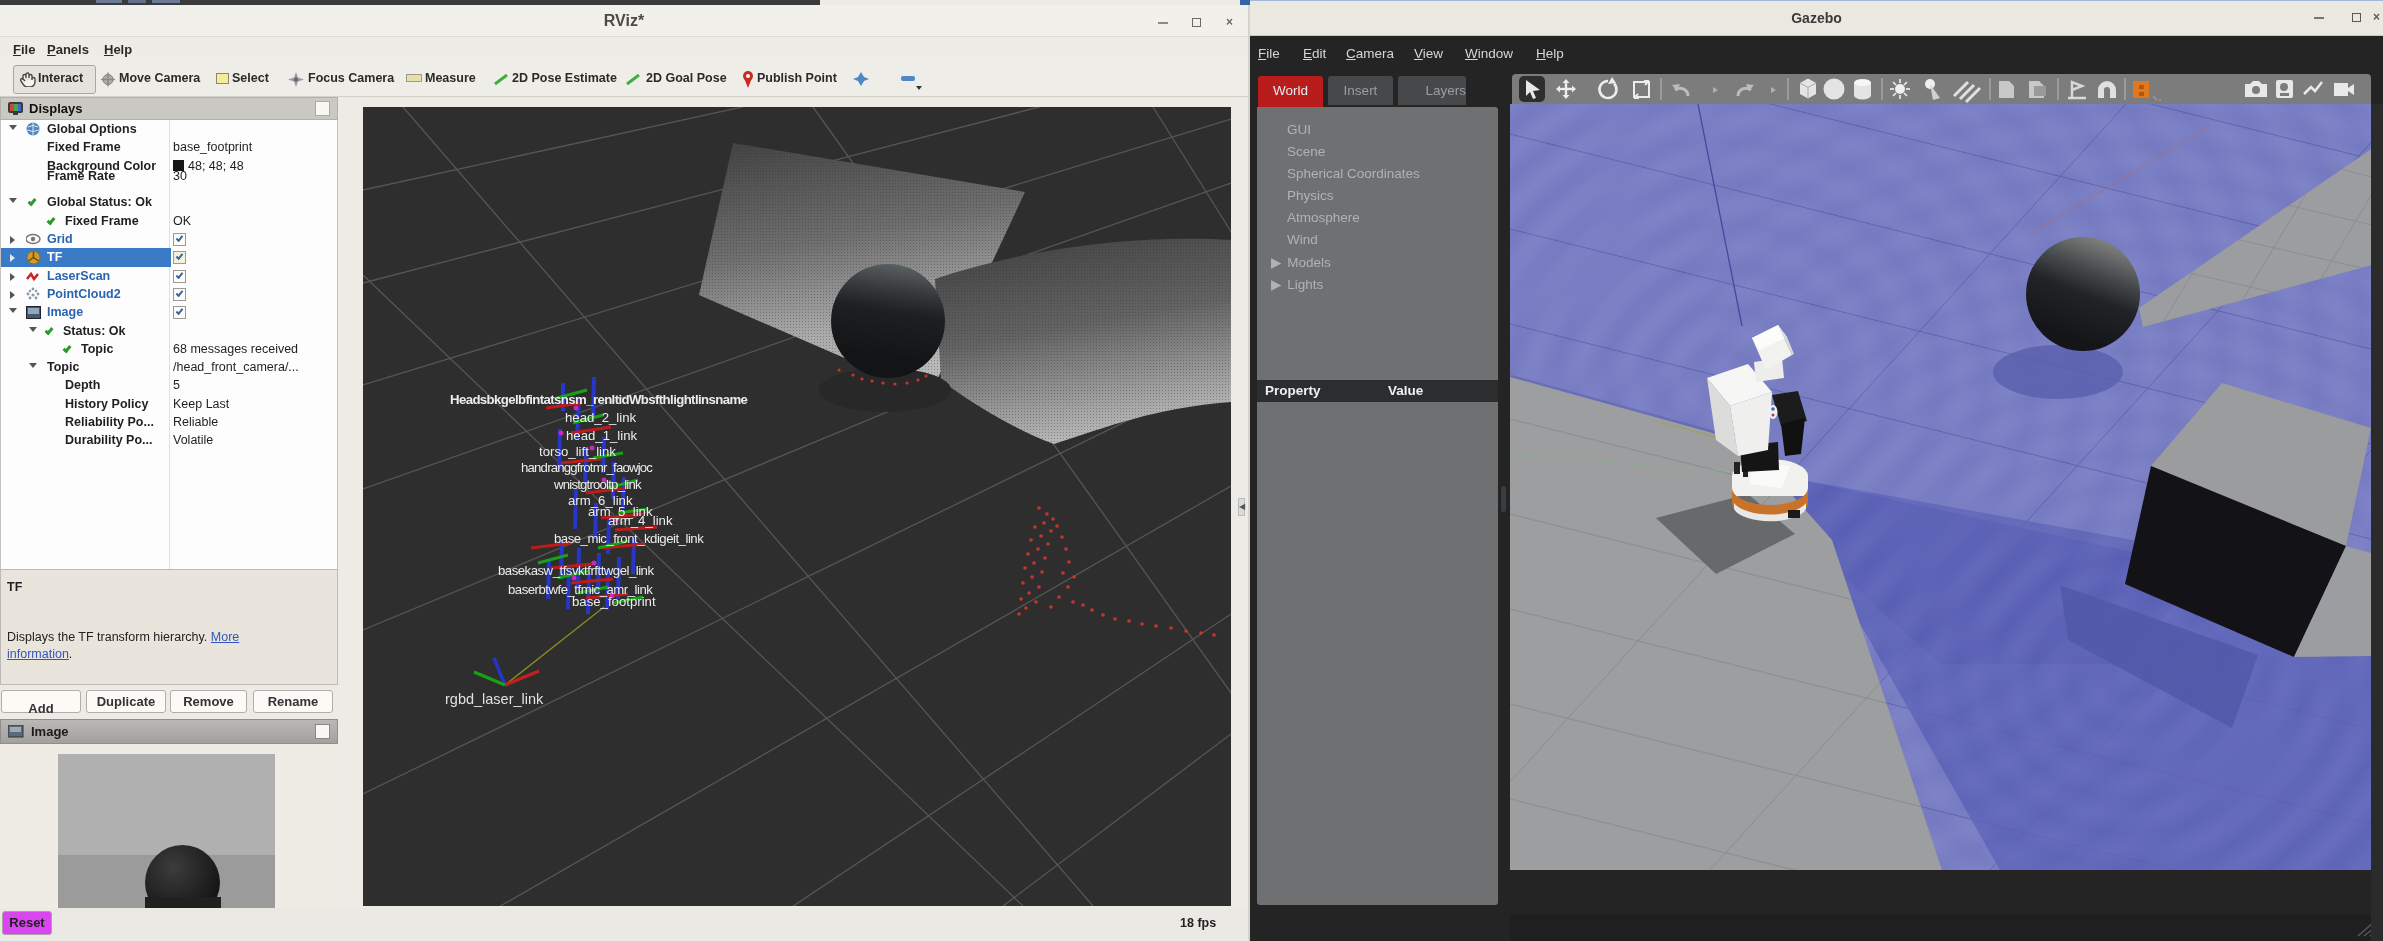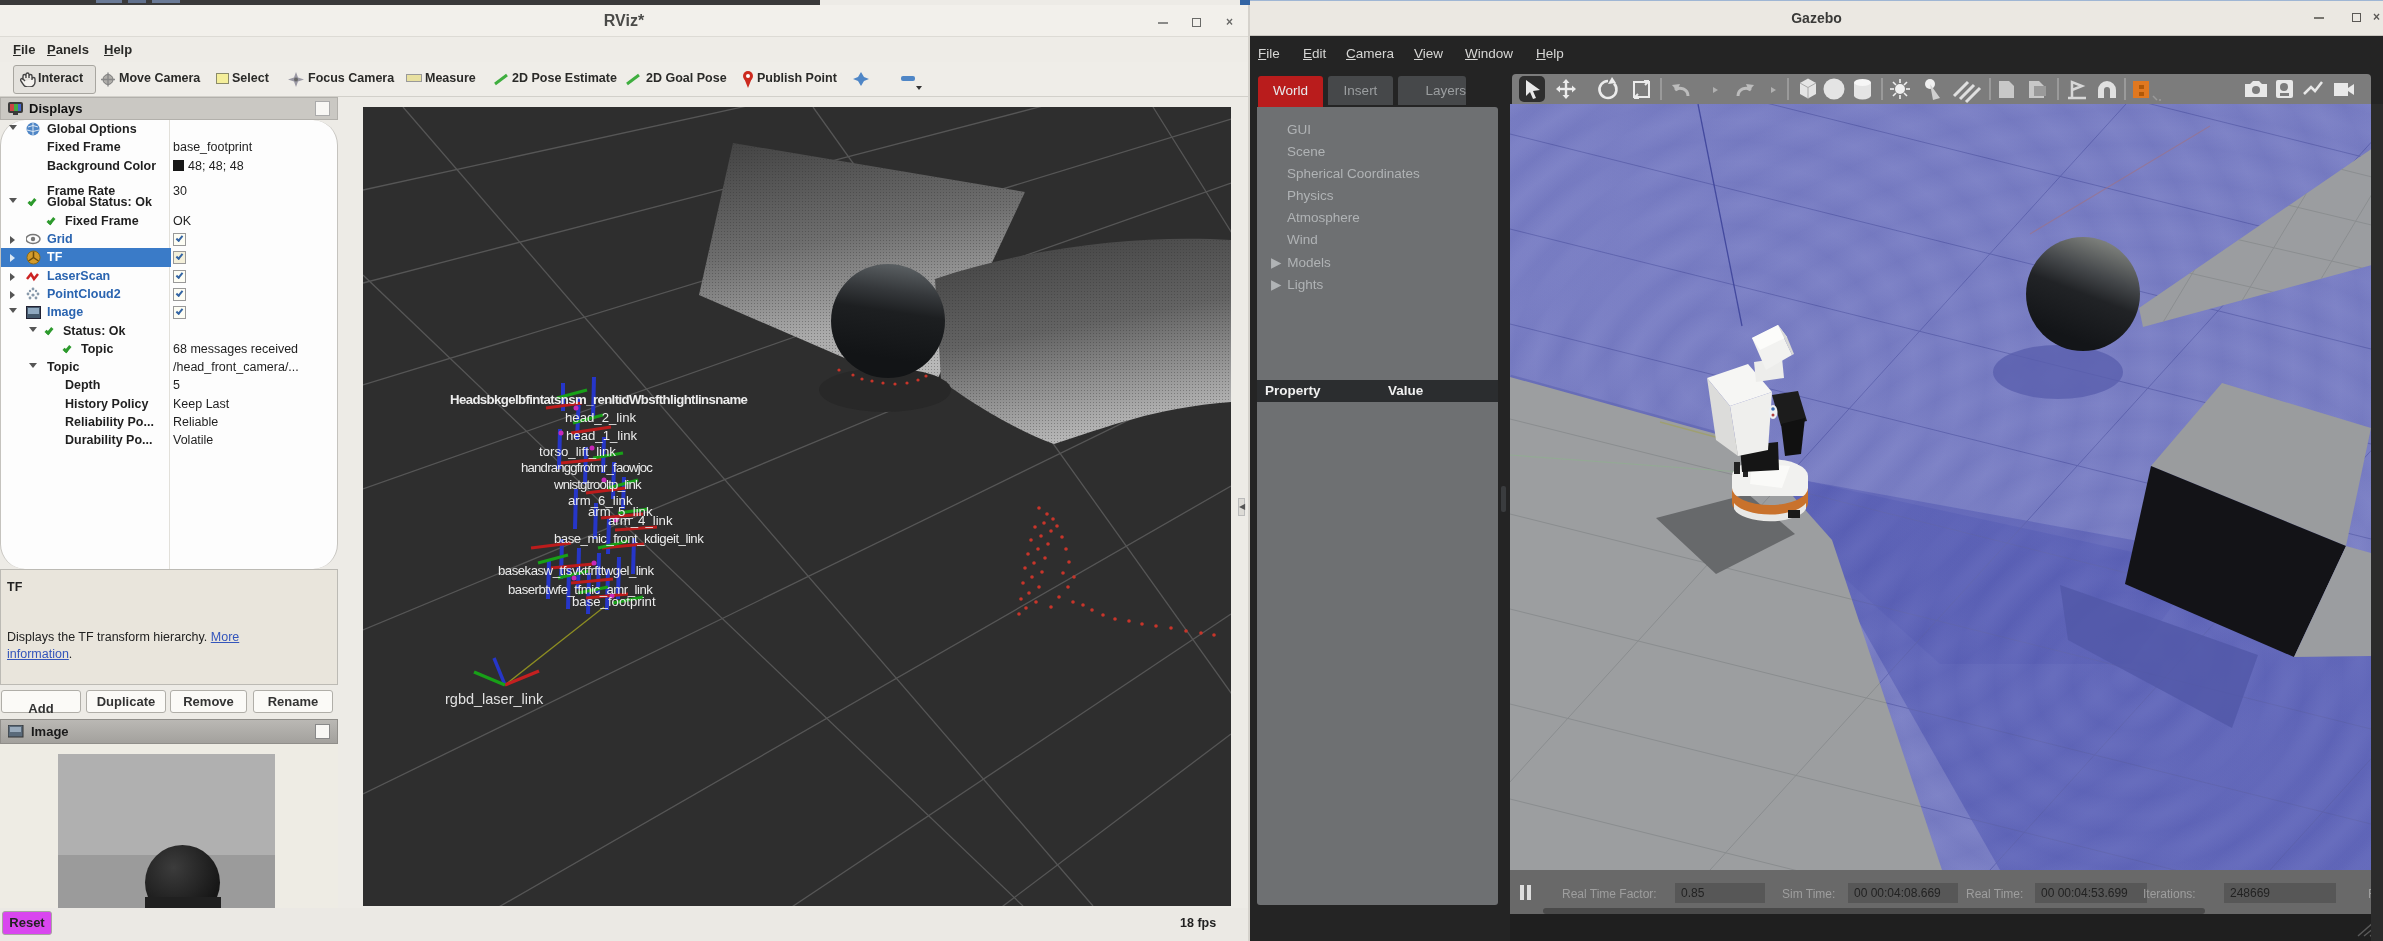--- a/index.html
+++ b/index.html
@@ -86,39 +86,39 @@
     <svg class="abs" style="left:6px; top:3px;" width="17" height="16">
           <rect x="1" y="1" width="15" height="11" rx="2" fill="#3a3a3a"></rect>
           <rect x="3" y="3" width="4" height="7" fill="#cc4444"></rect>
           <rect x="7" y="3" width="4" height="7" fill="#44aa44"></rect>
           <rect x="11" y="3" width="3" height="7" fill="#4466cc"></rect>
           <rect x="6" y="12" width="5" height="2" fill="#3a3a3a"></rect>
         </svg>
     <span class="abs" style="left:28px; top:3px; font-size:13px; font-weight:bold; color:#111;">Displays</span>
     <div class="abs" style="left:314px; top:3px; width:15px; height:15px; background:#f8f7f4; border:1px solid #aaa;"></div>
   </div>
-  <div class="abs" id="tree" style="left:0; top:120px; width:338px; height:449px; background:#fdfdfd; border-left:1px solid #c5c3be; border-right:1px solid #c5c3be; font-size:12.5px; color:#1c1c1c;border-radius:25px;">
+  <div class="abs" id="tree" style="left:0; top:120px; width:338px; height:449px; background:#fdfdfd; border-left:1px solid #c5c3be; border-right:1px solid #c5c3be; font-size:12.5px; color:#1c1c1c;">
     <div class="abs" style="left:168px; top:0; width:1px; height:449px; background:#e2e0da;"></div>
     <div class="row" style="top:0px;">
       <span class="tri trid" style="left:8px;"></span>
       <svg class="abs" style="left:25px; top:2px;" width="15" height="15">
             <circle cx="7" cy="7" r="6.5" fill="#4f86c6"></circle>
             <path d="M2 5 Q7 2 12 5 M1 8 Q7 11 13 8 M7 0.5 V13.5" stroke="#dce8f4" stroke-width="1" fill="none"></path>
           </svg>
       <span class="rn" style="left:46px;">Global Options</span>
     </div>
     <div class="row" style="top:18px;">
           <span class="rn" style="left:46px;">Fixed Frame</span>
           <span class="rv">base_footprint</span>
         </div>
     <div class="row" style="top:37px;">
           <span class="rn" style="left:46px;">Background Color</span>
           <span class="rv"><span style="display:inline-block; width:11px; height:11px; background:#161616; vertical-align:-1px; margin-right:4px;"></span>48; 48; 48</span>
         </div>
-    <div class="row" style="top:62px;padding-left:28px;">
+    <div class="row" style="top:47px;padding-left:28px;">
           <span class="rn" style="left:46px;">Frame Rate</span>
           <span class="rv">30</span>
         </div>
     <div class="row" style="top:73px;">
       <span class="tri trid" style="left:8px;"></span>
       <span class="gchk" style="left:27px; top:6px;"></span>
       <span class="rn" style="left:46px;">Global Status: Ok</span>
     </div>
     <div class="row" style="top:92px;">
       <span class="gchk" style="left:46px; top:6px;"></span>
@@ -691,34 +691,20 @@
       <circle cx="263" cy="305" r="1.8" fill="#3a6ab0"></circle>
       <circle cx="263" cy="311" r="1.5" fill="#b04040"></circle>
 
       <polygon points="244,258 272,254 274,274 246,278" fill="#ededeb"></polygon>
       <polygon points="242,234 268,221 282,251 256,266" fill="#f2f2f0"></polygon>
       <polygon points="242,234 268,221 277,233 250,246" fill="#fcfcfa"></polygon>
       <polygon points="268,221 277,233 284,250 282,251" fill="#d9d9d7"></polygon>
     </g>
   </svg>
 
-  <div class="abs" style="left:262px; top:870px; width:861px; height:44px; background:#696969; font-size:12px; color:#9e9e9e;">
-    <div class="abs" style="left:10px; top:15px; width:4px; height:15px; background:#ddd;"></div>
-    <div class="abs" style="left:17px; top:15px; width:4px; height:15px; background:#ddd;"></div>
-    <span class="abs" style="left:52px; top:17px;">Real Time Factor:</span>
-    <div class="abs" style="left:165px; top:13px; width:90px; height:20px; background:#575757; color:#222; padding:3px 6px;">0.85</div>
-    <span class="abs" style="left:272px; top:17px;">Sim Time:</span>
-    <div class="abs" style="left:338px; top:13px; width:110px; height:20px; background:#575757; color:#222; padding:3px 6px;">00 00:04:08.669</div>
-    <span class="abs" style="left:456px; top:17px;">Real Time:</span>
-    <div class="abs" style="left:525px; top:13px; width:112px; height:20px; background:#575757; color:#222; padding:3px 6px;">00 00:04:53.699</div>
-    <span class="abs" style="left:633px; top:17px;">Iterations:</span>
-    <div class="abs" style="left:714px; top:13px; width:112px; height:20px; background:#575757; color:#222; padding:3px 6px;">248669</div>
-    <span class="abs" style="left:858px; top:17px;">FPS:</span>
-    <div class="abs" style="left:33px; top:38px; width:662px; height:6px; background:#4a4a4a; border-radius:3px;"></div>
-  </div>
   <div class="abs" style="left:262px; top:914px; width:861px; height:27px; background:#1f1f1f;"></div>
   <svg class="abs" style="left:1108px; top:920px;" width="20" height="18">
         <g stroke="#5a5a5a" stroke-width="1.5">
           <line x1="18" y1="2" x2="2" y2="16"></line>
           <line x1="18" y1="8" x2="8" y2="16"></line>
           <line x1="18" y1="14" x2="14" y2="16"></line>
         </g>
       </svg>
 
   <div class="abs" style="left:1123px; top:104px; width:12px; height:837px; background:#2b2b2b;"></div>

